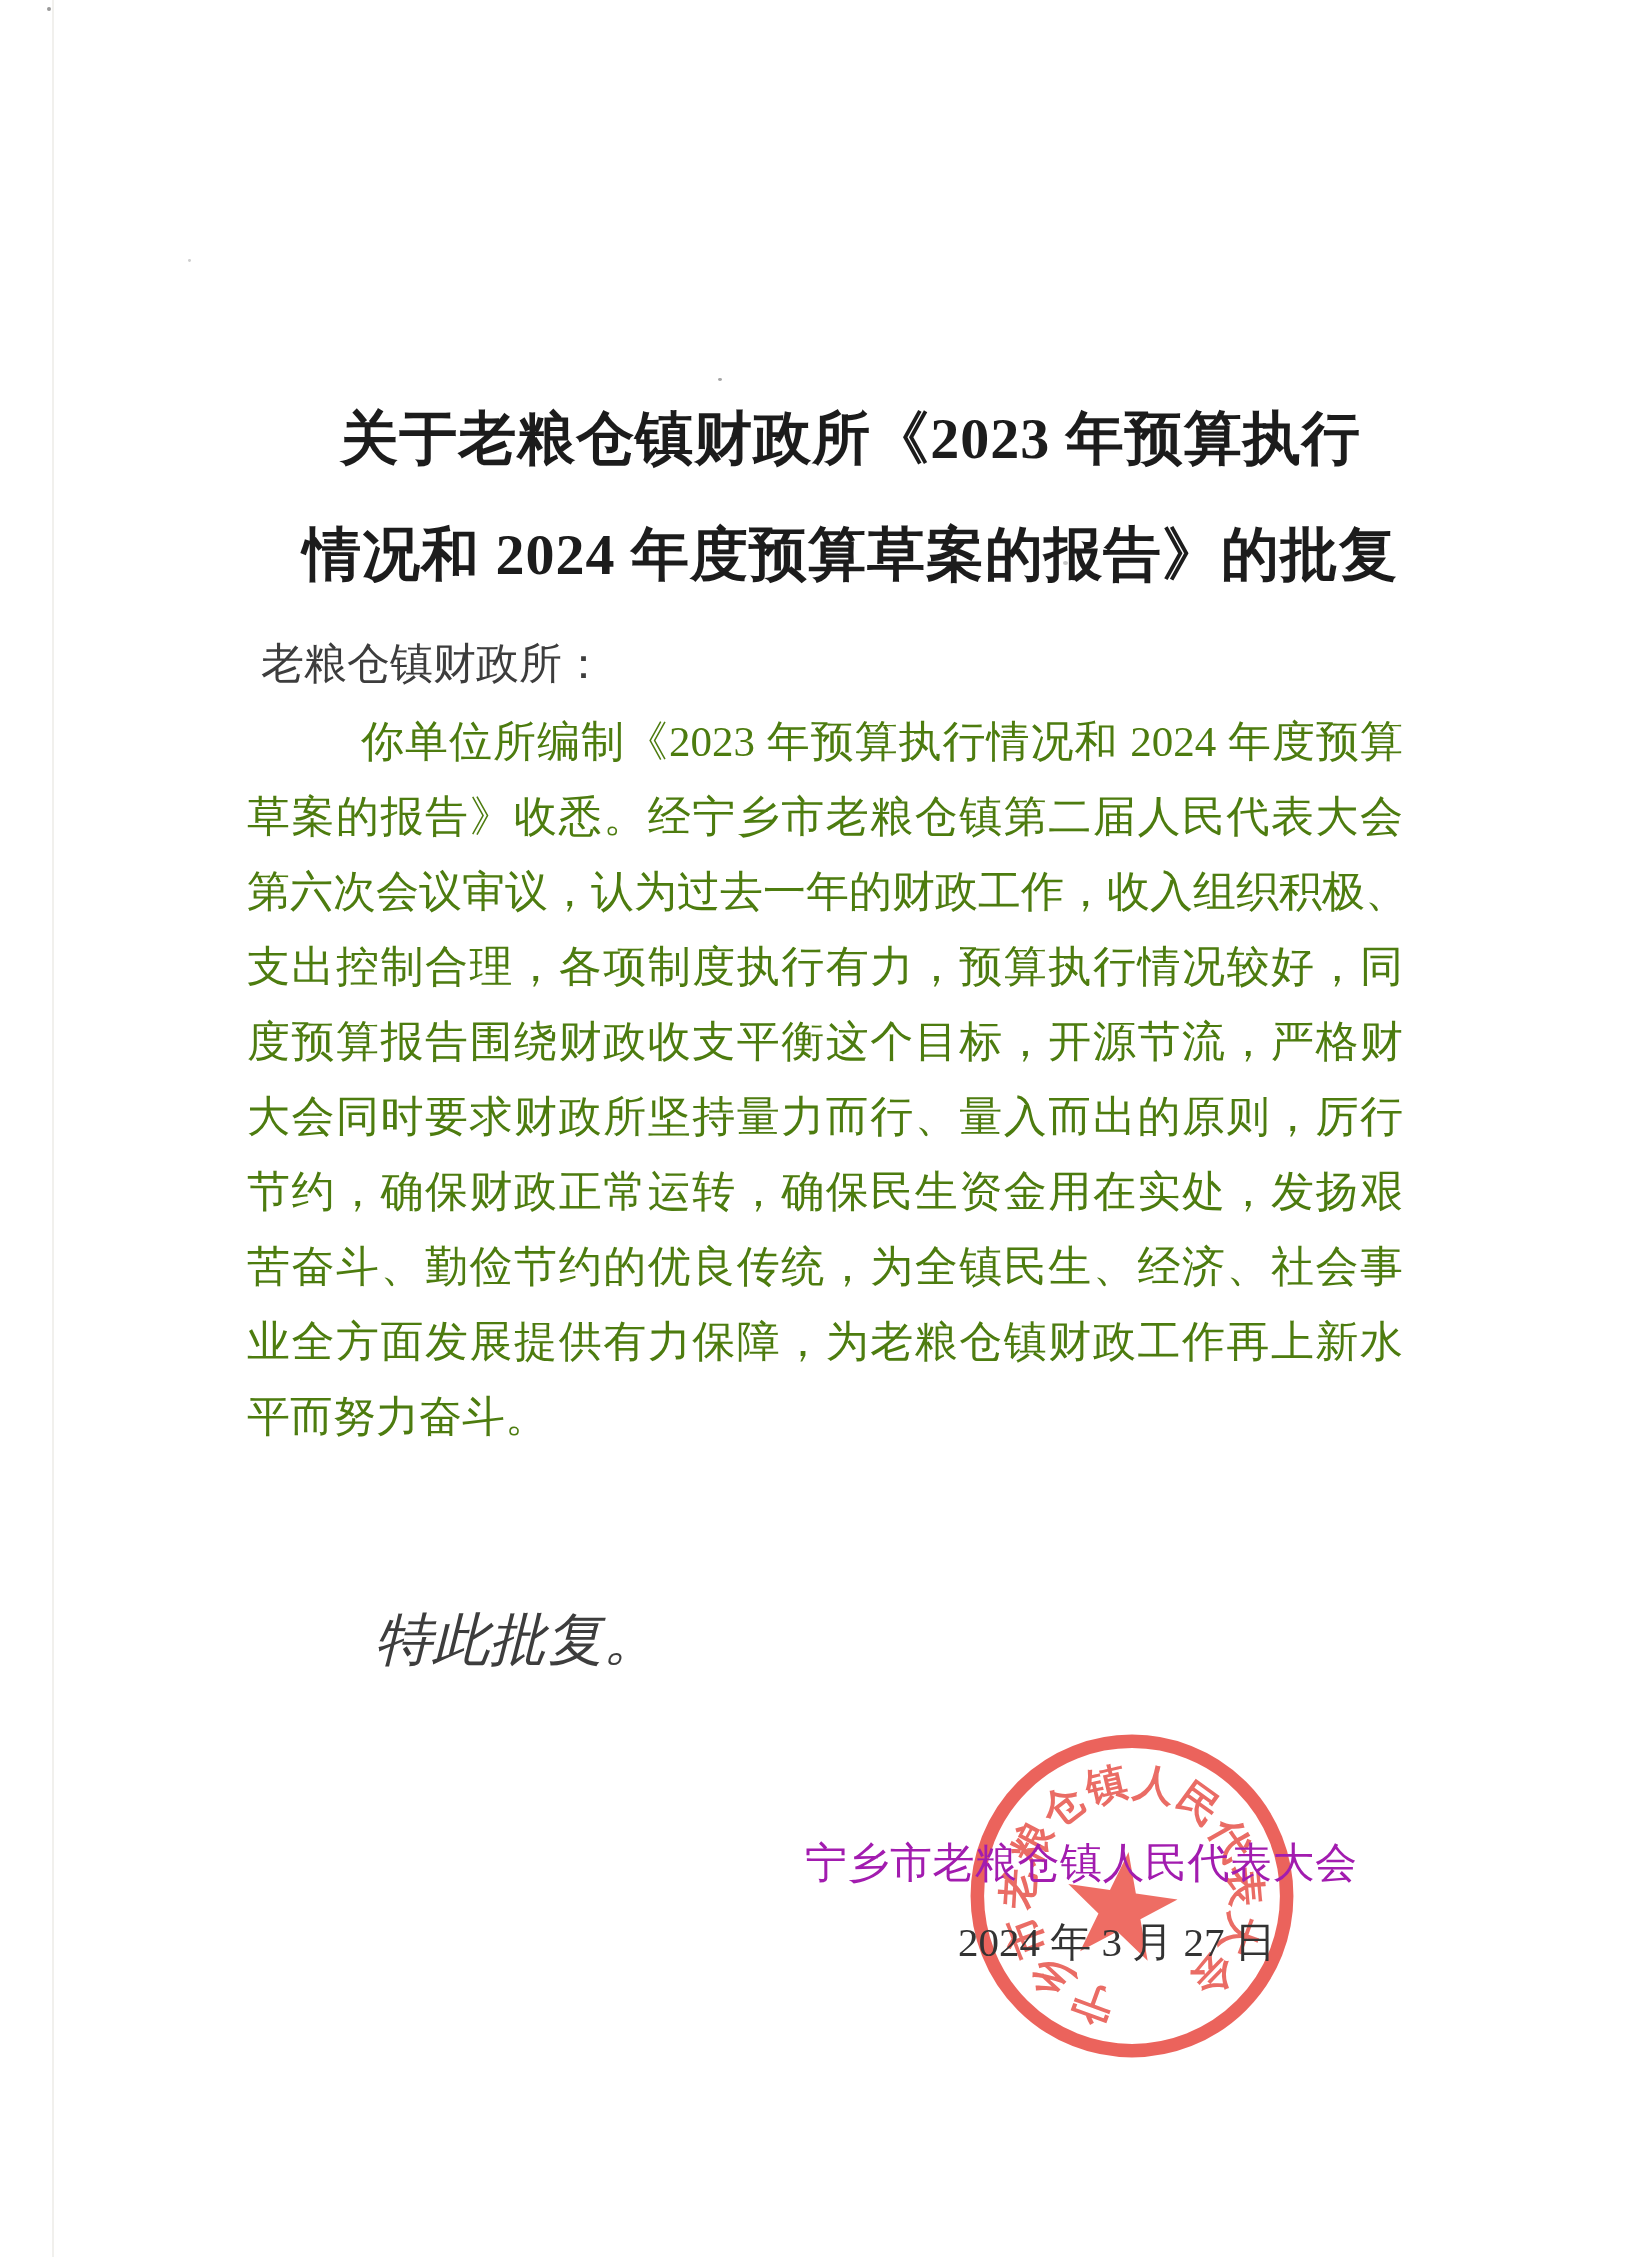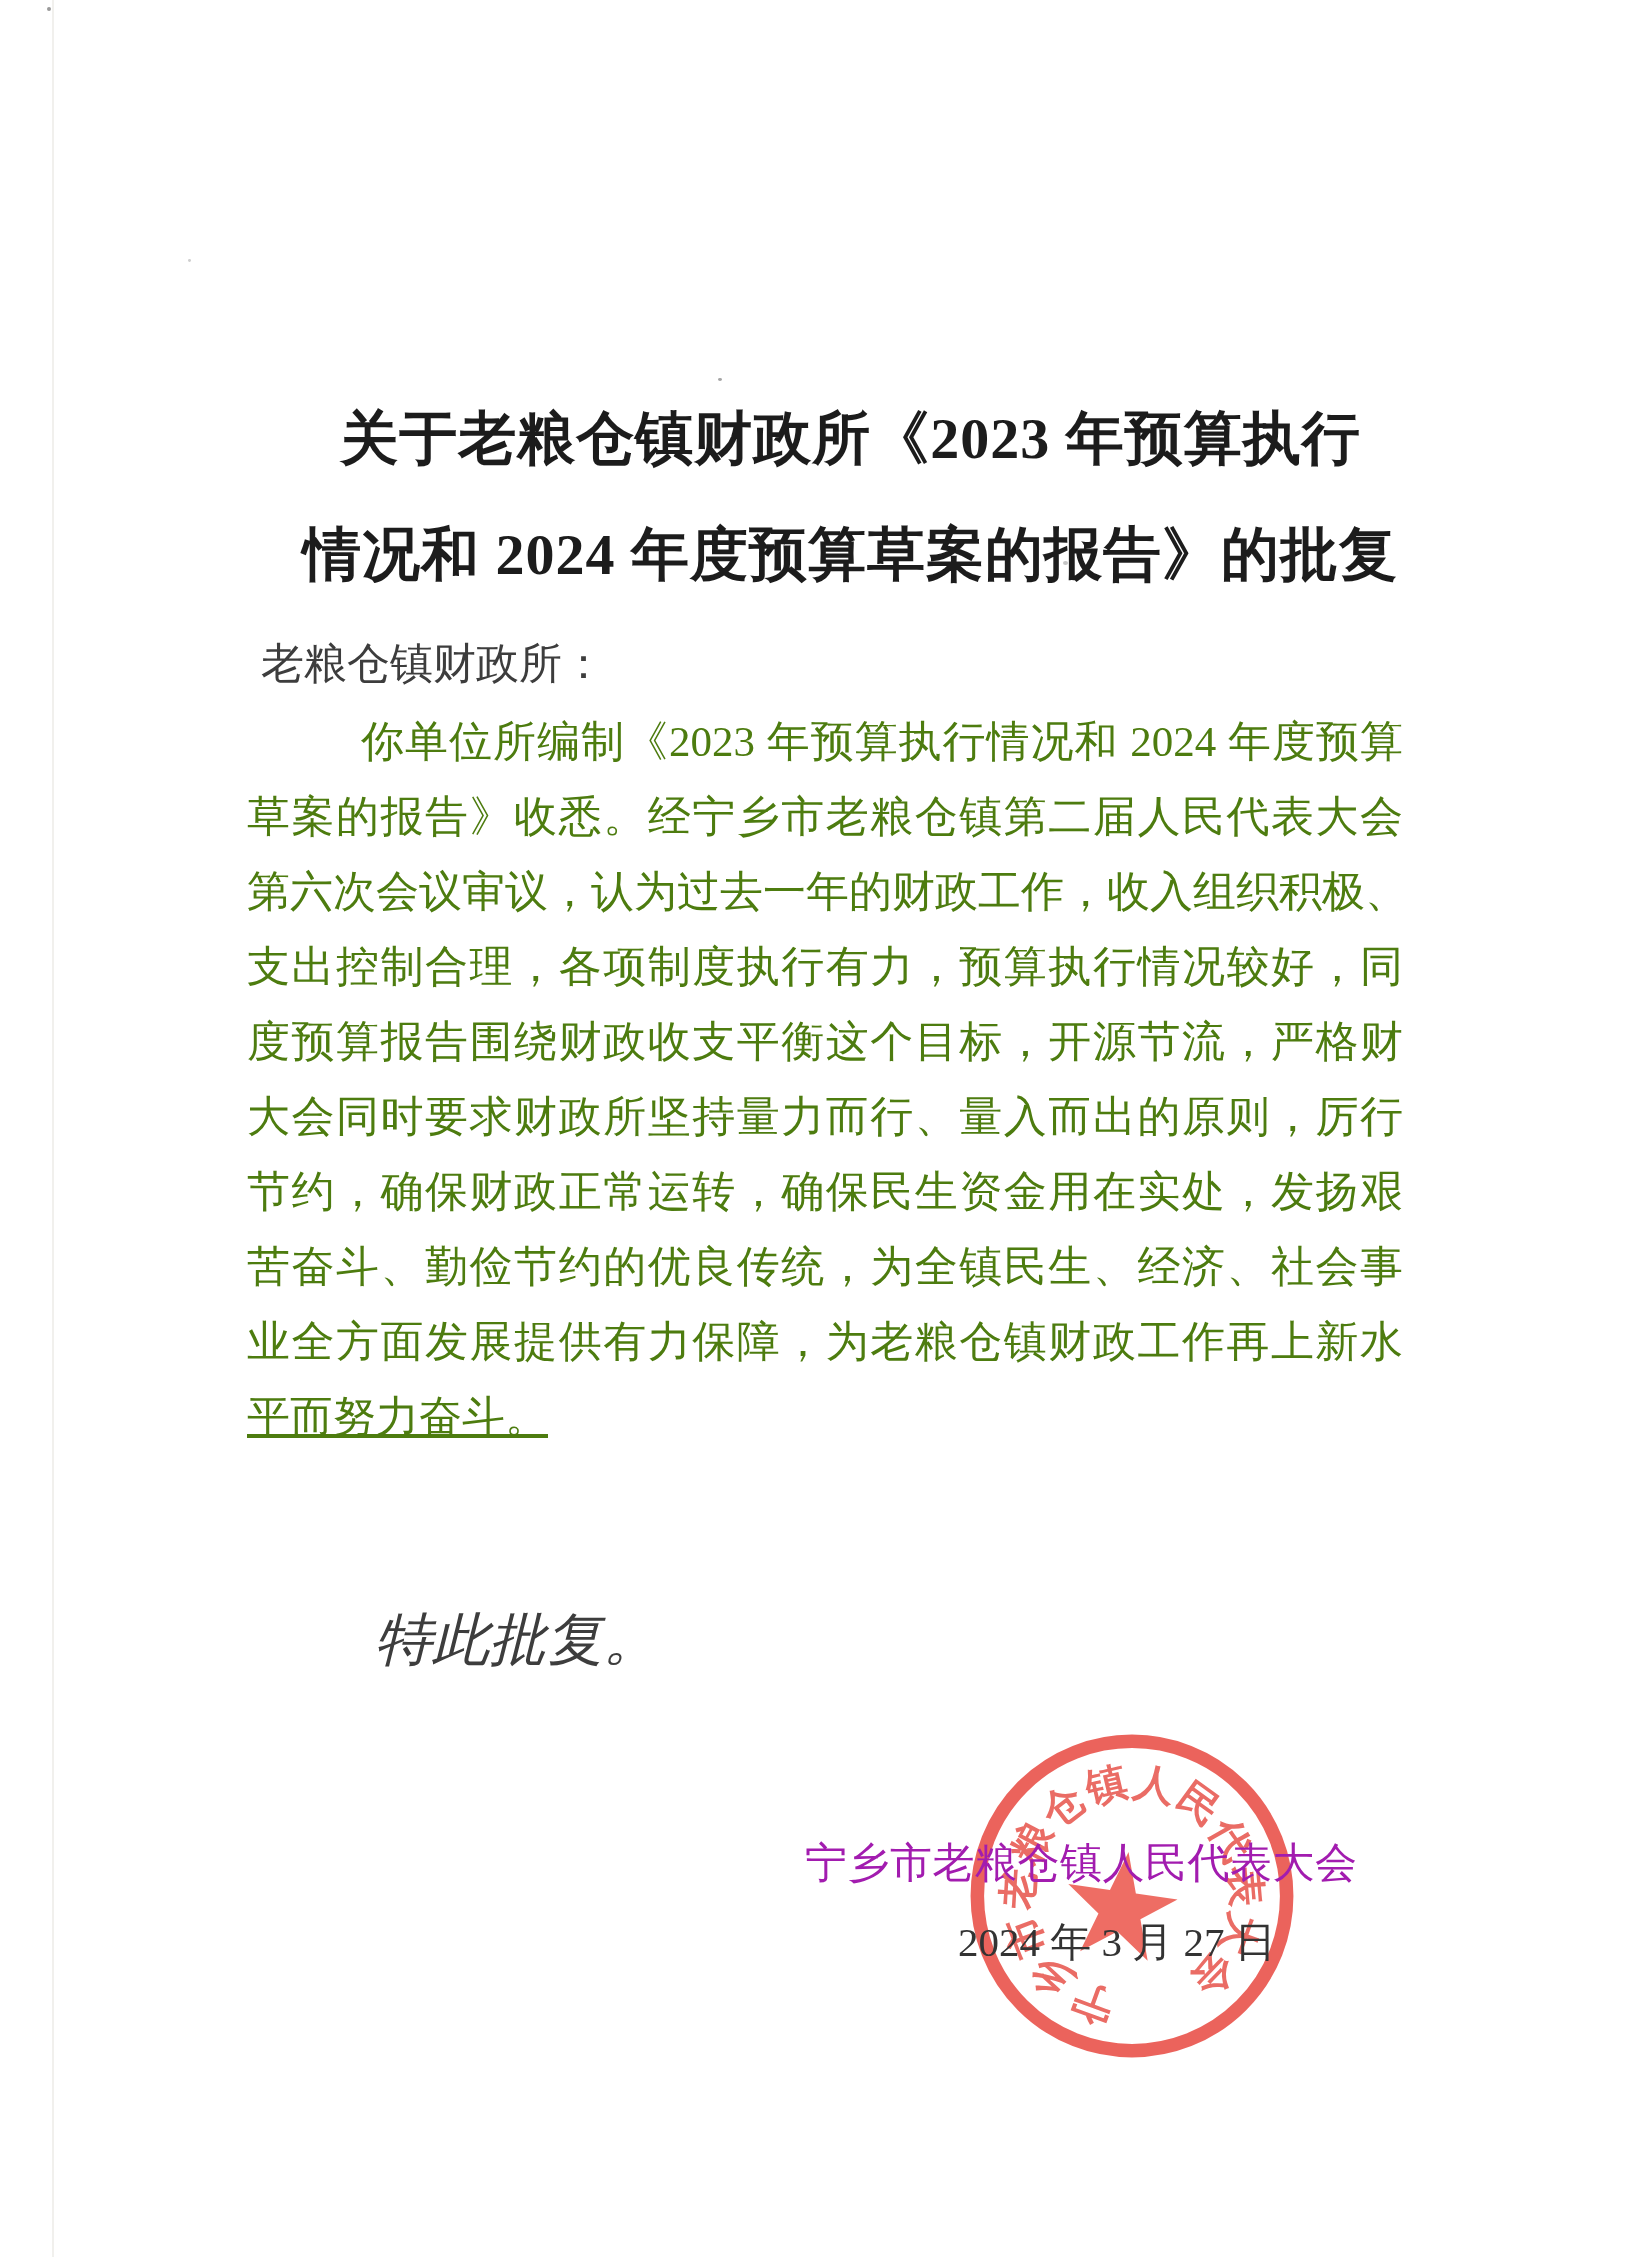--- a/index.html
+++ b/index.html
@@ -37,21 +37,21 @@
   .body-block{
     position:absolute;left:247px;top:704px;width:1156px;
     z-index:3;color:#4d7c0f;
   }
   .line{
     font-size:43px;line-height:75px;height:75px;
     text-align:justify;text-align-last:justify;
     white-space:nowrap;
   }
   .line.indent{text-indent:114px;}
-  .line.no-just{text-align:left;text-align-last:left;text-decoration:underline;}
+  .line.no-just{text-align:left;text-align-last:left;}
   .closing{
     position:absolute;left:375px;top:1617px;
     font-size:57px;line-height:46px;color:#3d3d3d;
     z-index:3;
     font-style:italic;
   }
   .signature{
     position:absolute;left:805px;top:1840px;
     font-size:42px;line-height:46px;color:#a21caf;
     letter-spacing:0.5px;z-index:3;

